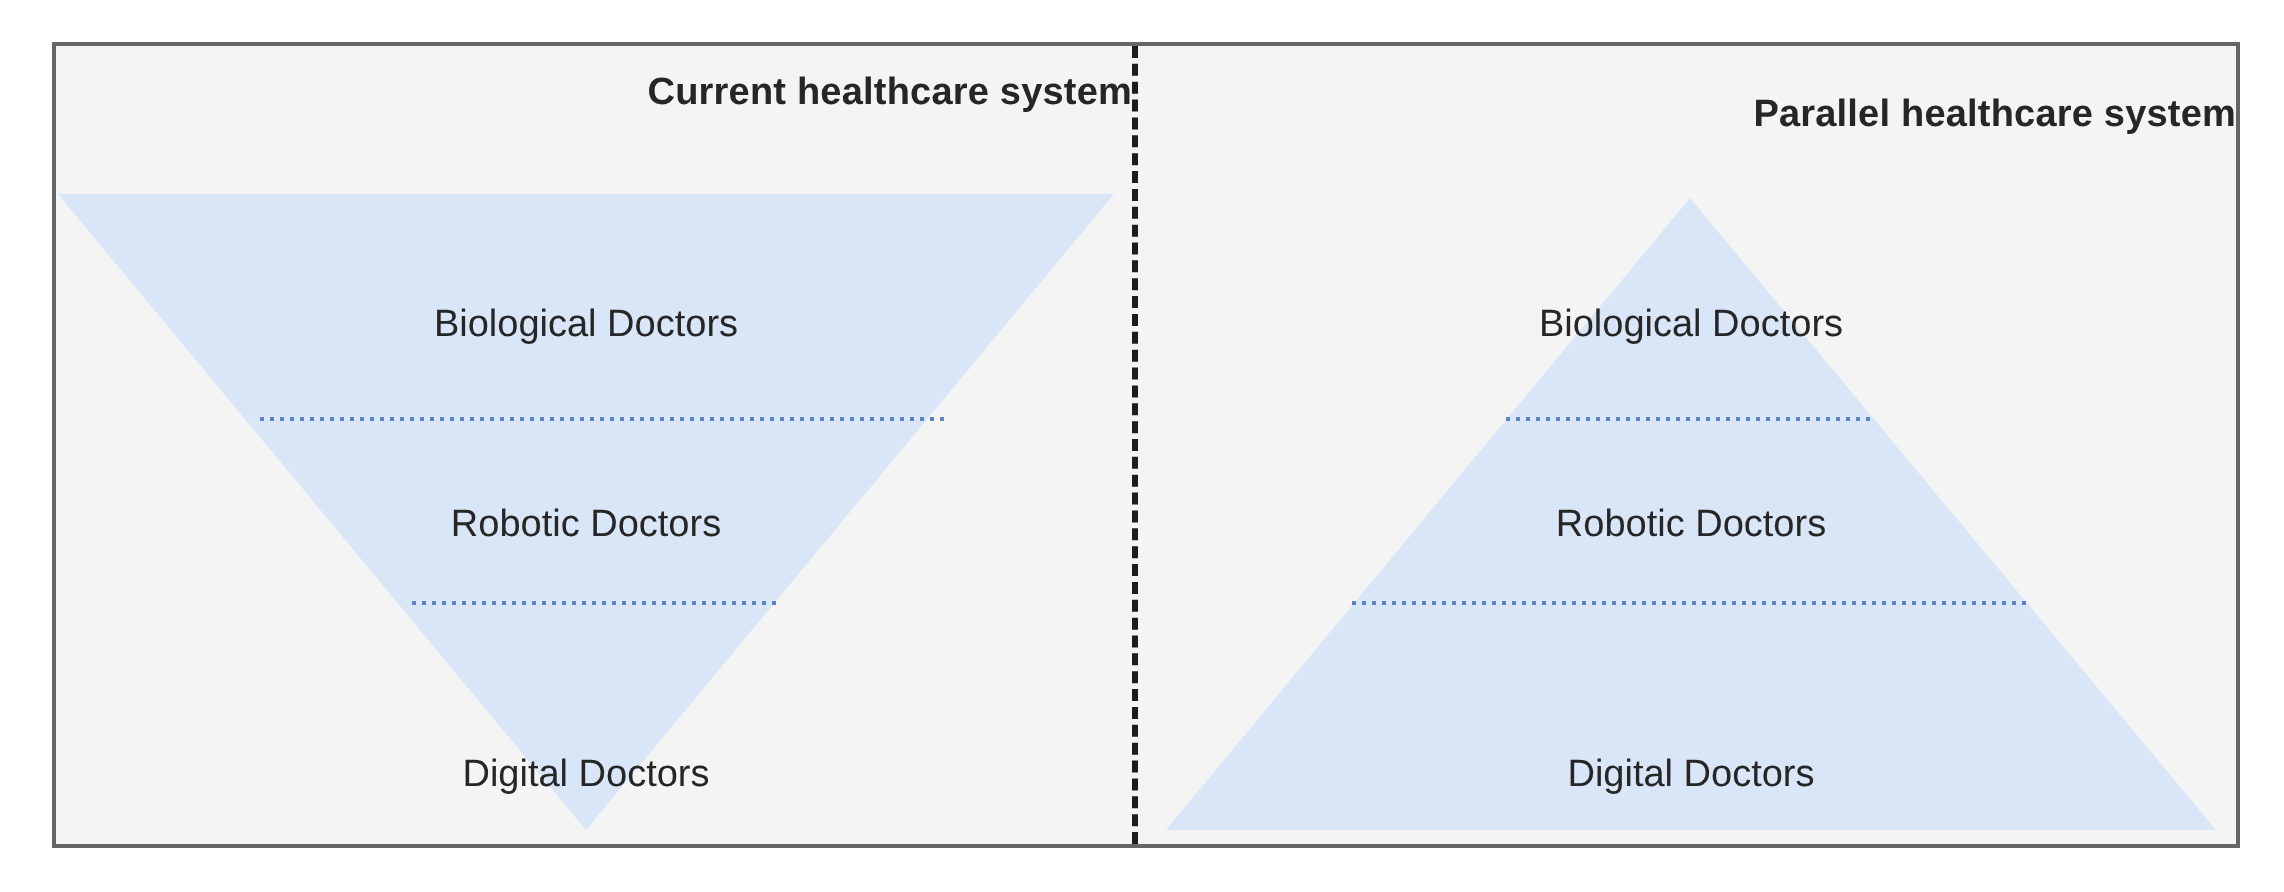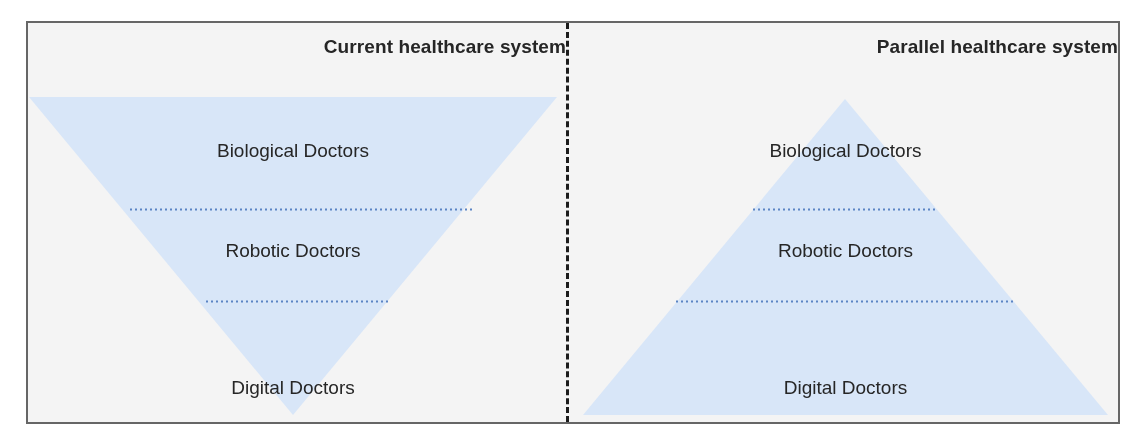--- a/index.html
+++ b/index.html
@@ -58,35 +58,35 @@
     position: absolute;
     top: 36px;
     text-align: right;
     font-size: 19px;
     font-weight: bold;
     color: #262626;
     letter-spacing: 0.1px;
     white-space: nowrap;
   }
   .column-title.left  { left: 28px;  width: 538px; }
-  .column-title.right { left: 570px; width: 548px; }
+  .column-title.right { left: 570px; width: 548px; margin-top: 11px; }
 
   
   .tier-label {
     position: absolute;
     text-align: center;
     font-size: 19px;
     color: #262626;
     white-space: nowrap;
   }
   .tier-label.left  { left: 29px;  width: 528px; }
   .tier-label.right { left: 583px; width: 525px; }
 
-  .tier-biological { top: 140px; text-align: center; }
-  .tier-robotic    { top: 240px; }
+  .tier-biological { top: 152px; text-align: center; }
+  .tier-robotic    { top: 252px; }
   .tier-digital    { top: 377px; }
 </style>
 </head>
 <body>
 
 <div id="figure-root">
 
   <div class="panel-frame"></div>
 
   <svg class="shape-layer" width="1142" height="446" viewBox="0 0 1142 446" aria-hidden="true">

